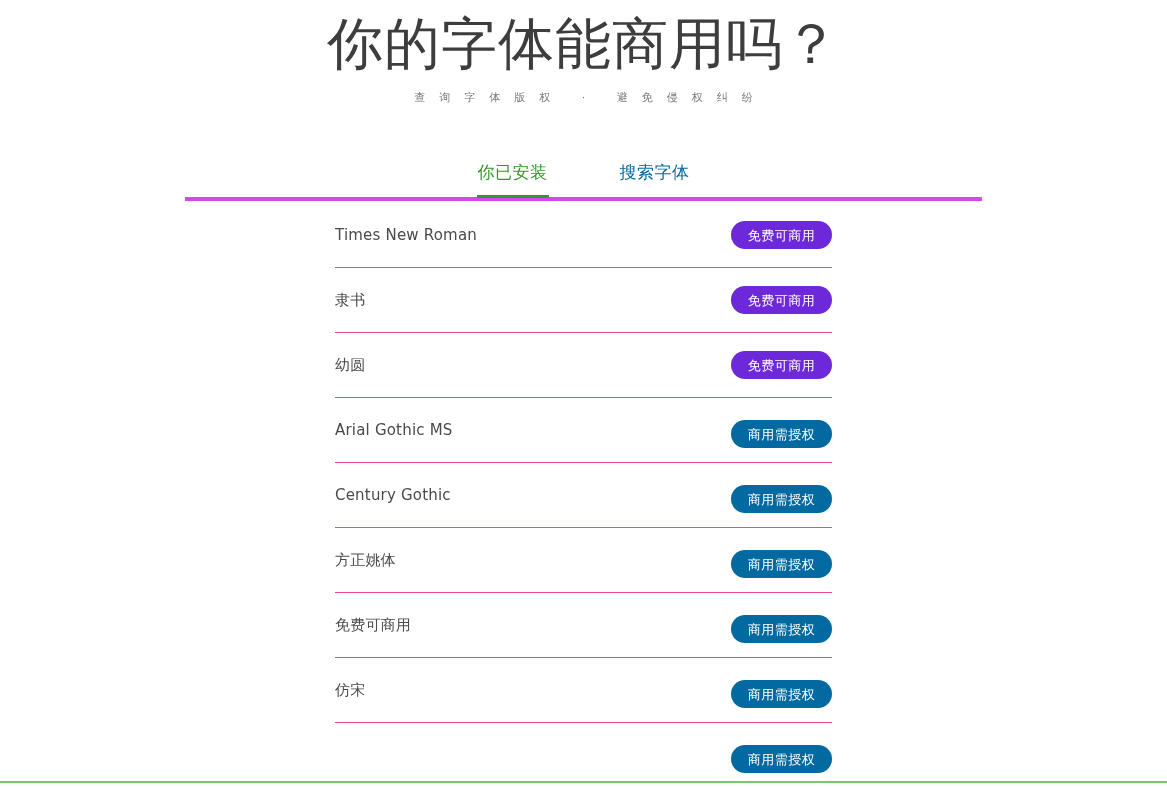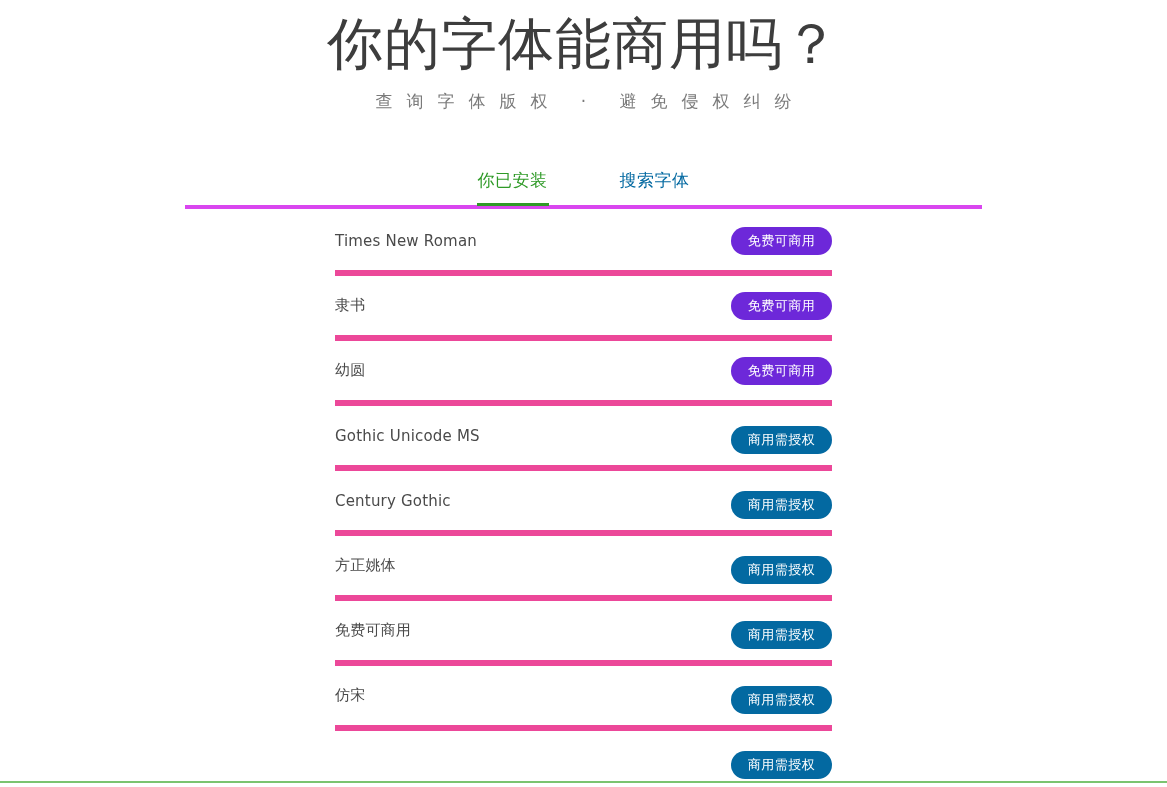--- a/index.html
+++ b/index.html
@@ -36,21 +36,21 @@
     font-size: 56px;
     line-height: 1.15;
     font-weight: 400;
     color: #3d3d3d;
     margin: 0;
     letter-spacing: 1px;
     font-family: "DejaVu Sans", "Liberation Sans", sans-serif;
   }
   .page-subtitle {
     margin: 14px 0 0 0;
-    font-size: 17px;
+    font-size: 11px;
     font-weight: 400;
     color: #7a7a7a;
     letter-spacing: 14px;
     text-indent: 14px;
     font-family: "DejaVu Sans", "Liberation Sans", sans-serif;
   }
 
   
   .tabs-wrap {
     margin-top: 56px;
@@ -94,21 +94,21 @@
     width: 497px;
     margin: 0 auto;
     padding-top: 2px;
   }
   .font-row {
     position: relative;
     height: 65px;
     display: flex;
     align-items: center;
     justify-content: space-between;
-    border-bottom: 6px solid #ec4899;
+    border-bottom: 1px solid #ec4899;
   }
   .font-name {
     font-size: 15px;
     color: #4a4a4a;
     font-family: "DejaVu Sans", "Liberation Sans", sans-serif;
     letter-spacing: 0.2px;
     white-space: nowrap;
   }
   .badge {
     display: inline-flex;
@@ -162,21 +162,21 @@
       </div>
       <div class="font-row">
         <span class="font-name">隶书</span>
         <span class="badge free">免费可商用</span>
       </div>
       <div class="font-row">
         <span class="font-name">幼圆</span>
         <span class="badge free">免费可商用</span>
       </div>
       <div class="font-row">
-        <span class="font-name">Gothic Unicode MS</span>
+        <span class="font-name">Arial Gothic MS</span>
         <span class="badge licensed">商用需授权</span>
       </div>
       <div class="font-row">
         <span class="font-name">Century Gothic</span>
         <span class="badge licensed">商用需授权</span>
       </div>
       <div class="font-row">
         <span class="font-name">方正姚体</span>
         <span class="badge licensed">商用需授权</span>
       </div>

